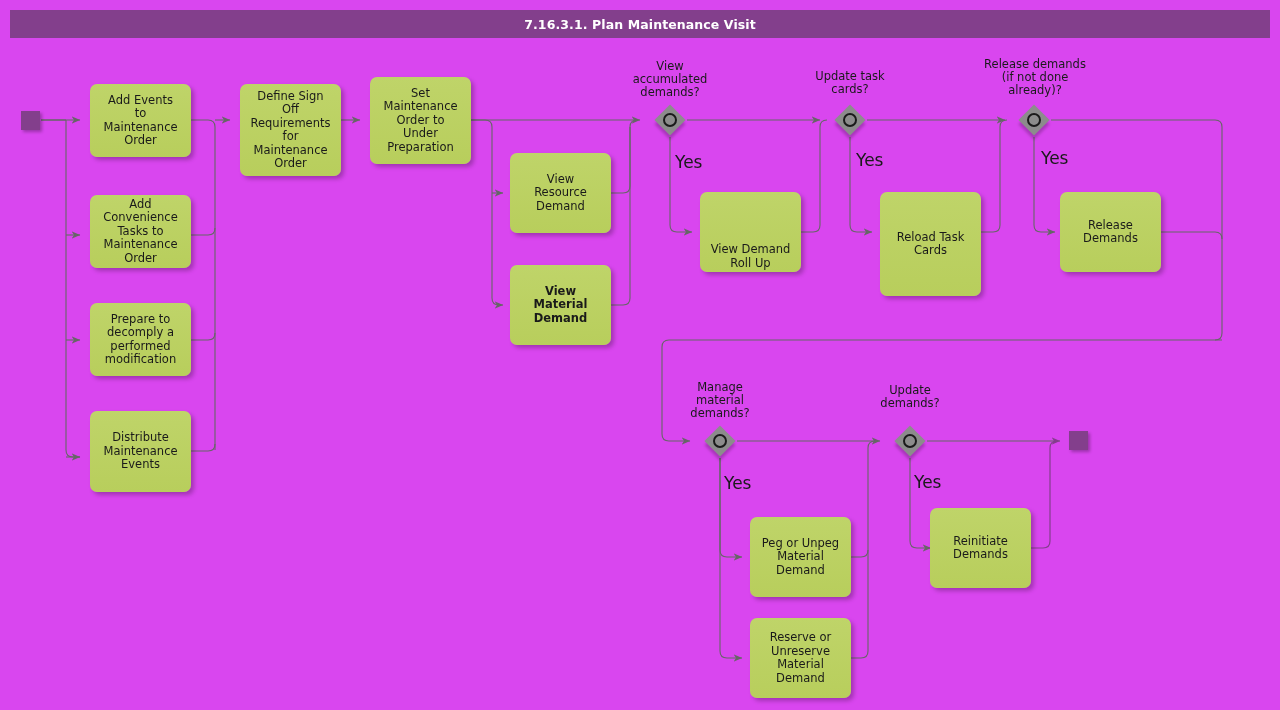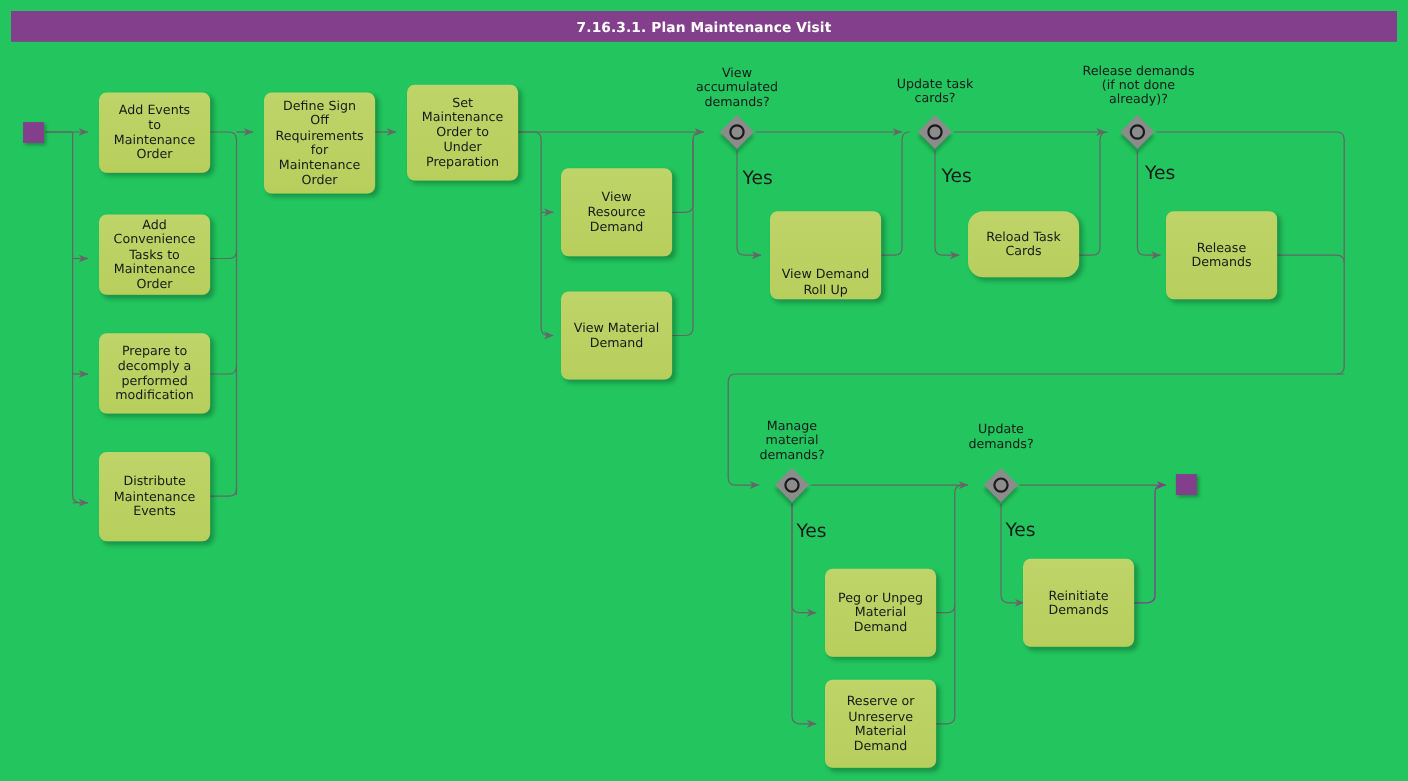--- a/index.html
+++ b/index.html
@@ -6,21 +6,21 @@
   html, body {
     margin: 0;
     padding: 0;
     background: #ffffff;
     font-family: "DejaVu Sans", sans-serif;
   }
   #canvas {
     position: relative;
     width: 1280px;
     height: 710px;
-    background: #22c55e;
+    background: #d946ef;
     overflow: hidden;
   }
   
   .titlebar {
     position: absolute;
     left: 10px;
     top: 10px;
     width: 1260px;
     height: 28px;
     background: #833f8c;
@@ -227,30 +227,30 @@
   <div class="task" style="left:370px; top:77px;  width:101px; height:87px;">
     <span>Set Maintenance
 Order to Under
 Preparation</span>
   </div>
 
   <div class="task" style="left:510px; top:153px; width:101px; height:80px;">
     <span>View Resource
 Demand</span>
   </div>
-  <div class="task" style="left:510px; top:265px; width:101px; height:80px;">
+  <div class="task" style="left:510px; top:265px; width:101px; height:80px;font-weight:bold;">
     <span>View Material
 Demand</span>
   </div>
 
   <div class="task" style="left:700px; top:192px; width:101px; height:80px;align-items:flex-end;">
     <span>View Demand
 Roll Up</span>
   </div>
-  <div class="task" style="left:880px; top:192px; width:101px; height:60px;border-radius:14px;">
+  <div class="task" style="left:880px; top:192px; width:101px; height:104px;">
     <span>Reload Task
 Cards</span>
   </div>
   <div class="task" style="left:1060px;top:192px; width:101px; height:80px;">
     <span>Release
 Demands</span>
   </div>
 
   <div class="task" style="left:750px; top:517px; width:101px; height:80px;">
     <span>Peg or Unpeg

